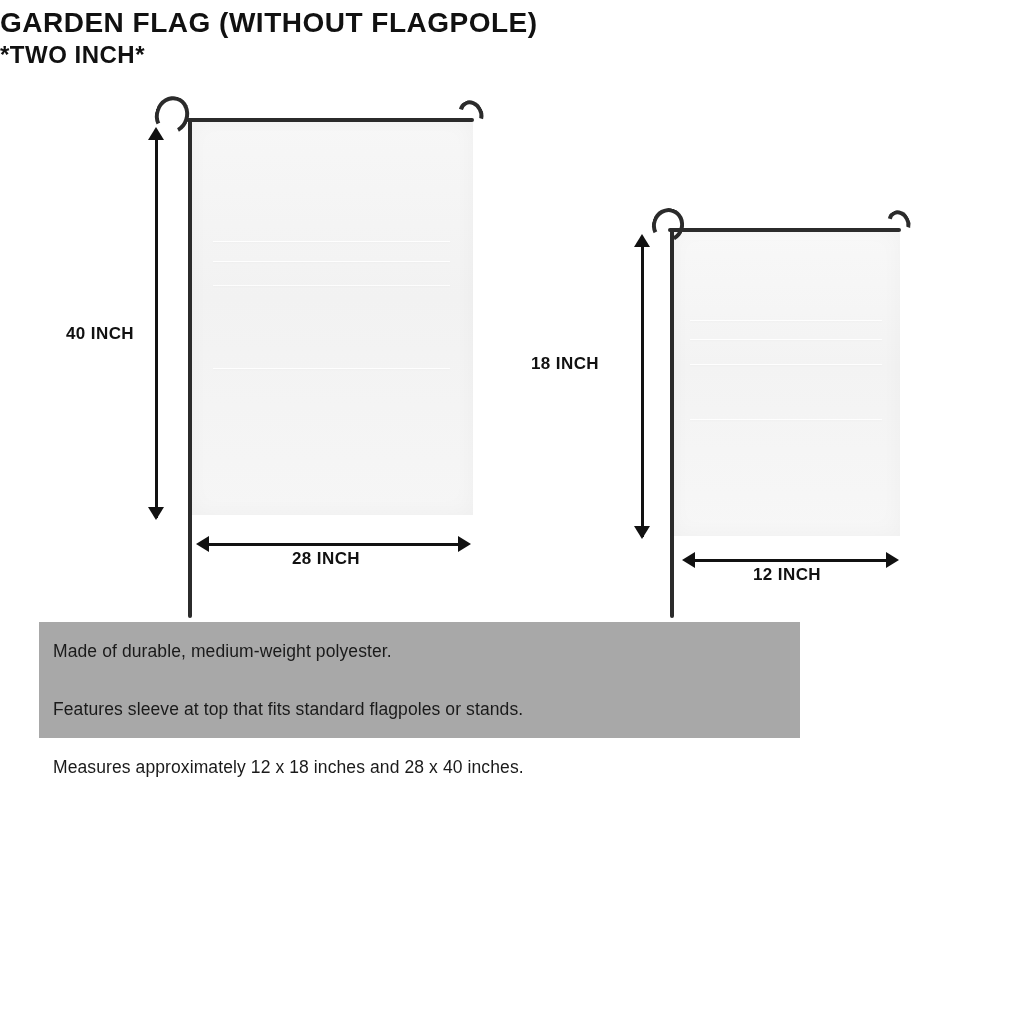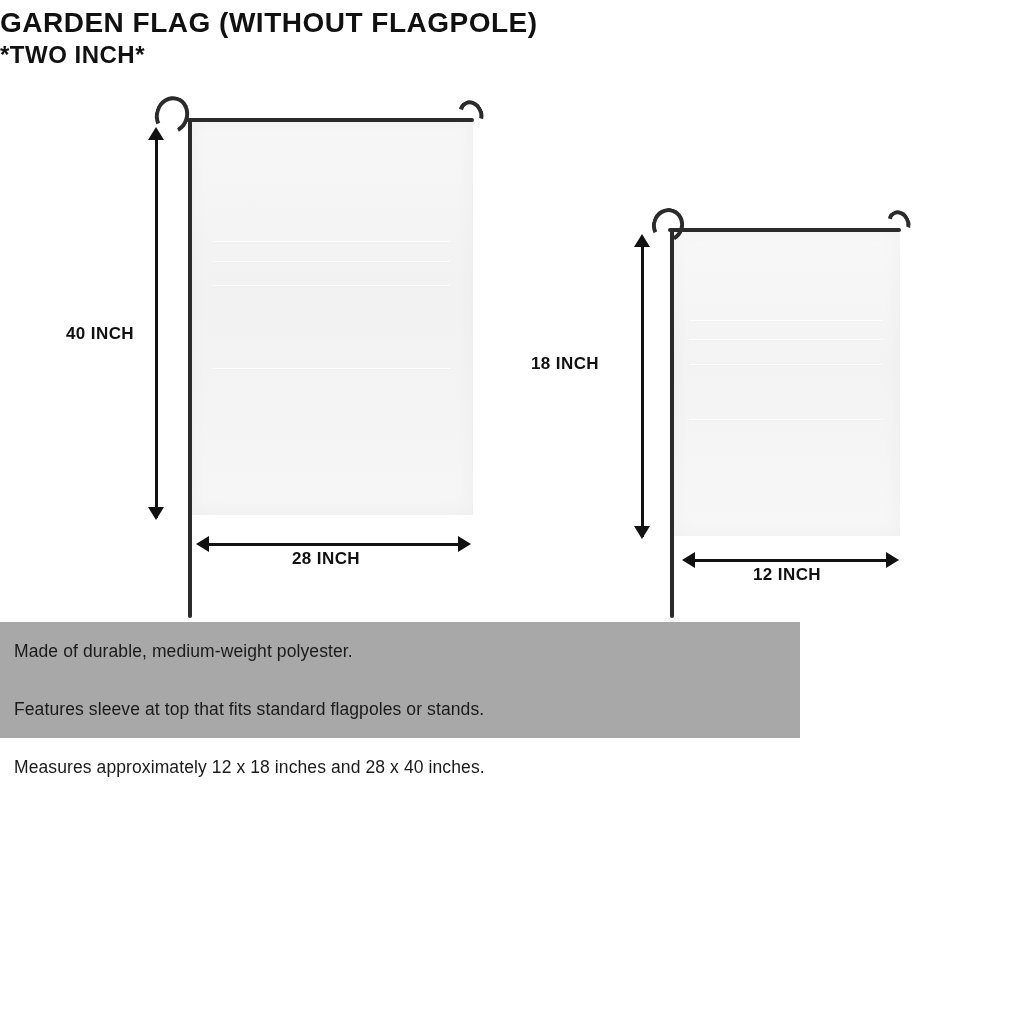--- a/index.html
+++ b/index.html
@@ -153,20 +153,21 @@
   }
   .feature-row {
     height: 58px;
     display: flex;
     align-items: center;
     padding-left: 14px;
     box-sizing: border-box;
     font-size: 17.5px;
     color: #1a1a1a;
     letter-spacing: 0.1px;
+    margin-left: 39px;
   }
   .feature-row.shaded {
     background: #a8a8a8;
   }
   .feature-row.plain {
     background: #ffffff;
   }
 </style>
 </head>
 <body>

